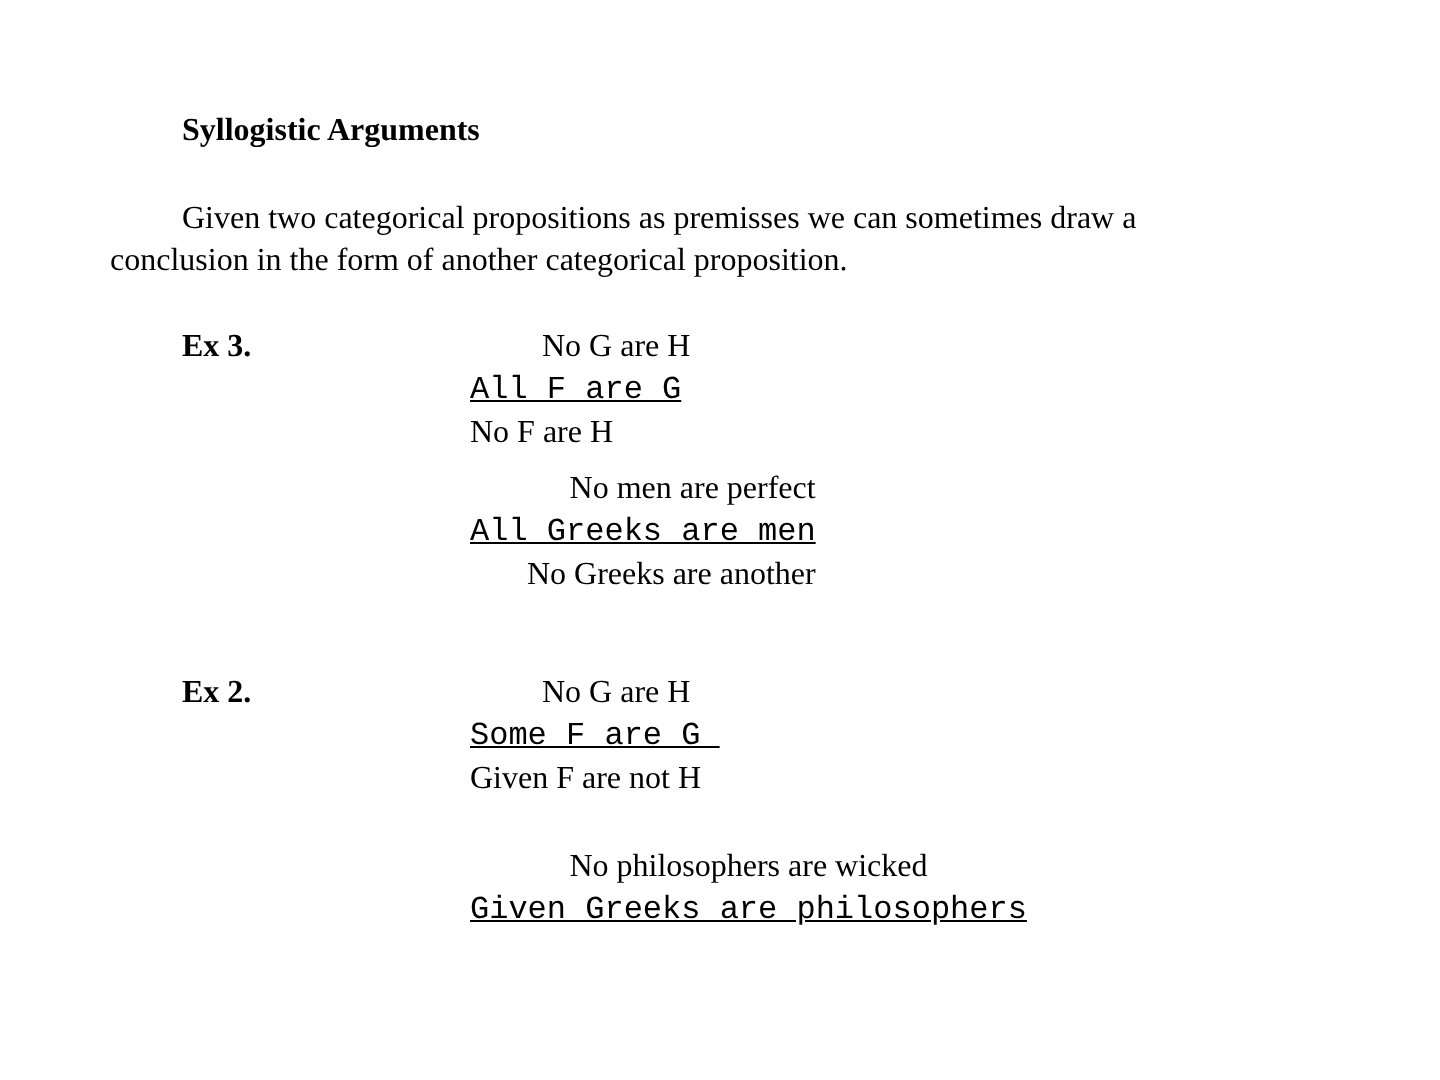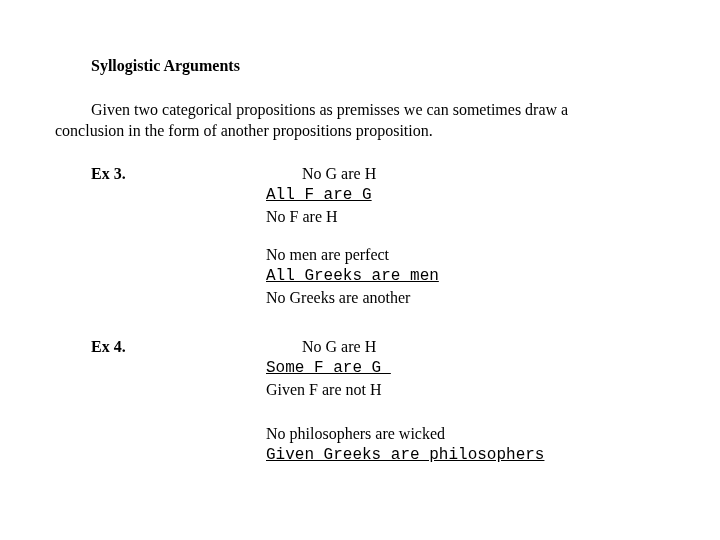--- a/index.html
+++ b/index.html
@@ -2,45 +2,45 @@
 <html><head>
   <meta charset="utf-8">
   <style>
     html, body { margin: 0; padding: 0; background: #ffffff; }
     body { width: 720px; height: 540px; position: relative; overflow: hidden;
            font-family: "Liberation Serif", "DejaVu Serif", serif; color: #000; font-size: 16px; }
     .abs { position: absolute; white-space: nowrap; line-height: 21.5px; }
     .bold { font-weight: bold; }
     .u { text-decoration: underline; font-family: Liberation Mono, monospace; }
     .block { position: absolute; left: 235px; }
-    .block div { line-height: 21.5px; white-space: pre; margin-left: 31px; }
+    .block div { line-height: 21.5px; white-space: pre; }
     .block .first { padding-left: 36px; }
   </style>
 </head>
 <body>
 
 <div class="abs bold" style="left:91px; top:55px;">Syllogistic Arguments</div>
 
 <div class="abs" style="left:91px; top:99px;text-align:right;">Given two categorical propositions as premisses we can sometimes draw a</div>
-<div class="abs" style="left:55px; top:120px;">conclusion in the form of another propositions proposition.</div>
+<div class="abs" style="left:55px; top:120px;">conclusion in the form of another categorical proposition.</div>
 
 <div class="abs bold" style="left:91px; top:163px;">Ex 3.</div>
 <div class="block" style="top:163px;">
   <div class="first">No G are H</div>
   <div class="u">All F are G</div>
   <div>No F are H</div>
 </div>
-<div class="block" style="top:244px;">
+<div class="block" style="top:234px;text-align:right;">
   <div>No men are perfect</div>
   <div class="u">All Greeks are men</div>
   <div>No Greeks are another</div>
 </div>
 
-<div class="abs bold" style="left:91px; top:336px;">Ex 4.</div>
+<div class="abs bold" style="left:91px; top:336px;">Ex 2.</div>
 <div class="block" style="top:336px;">
   <div class="first">No G are H</div>
   <div class="u">Some F are G </div>
   <div>Given F are not H</div>
 </div>
-<div class="block" style="top:423px;">
+<div class="block" style="top:423px;text-align:center;">
   <div>No philosophers are wicked</div>
   <div class="u">Given Greeks are philosophers</div>
 </div>
 
 </body></html>

